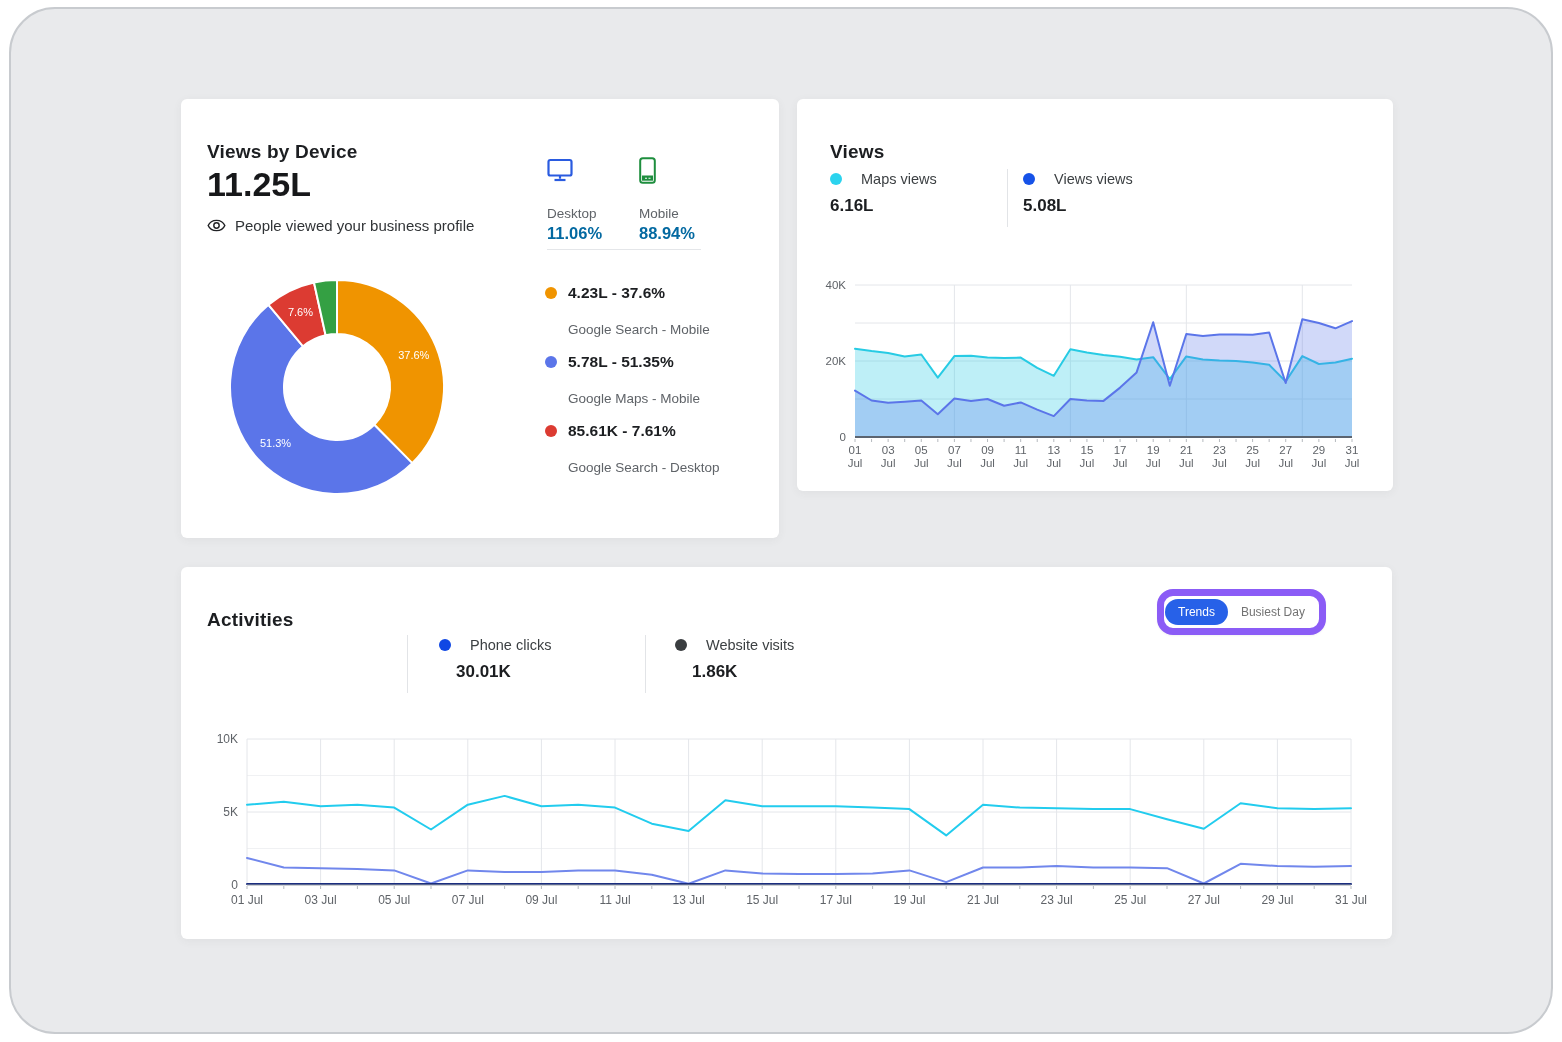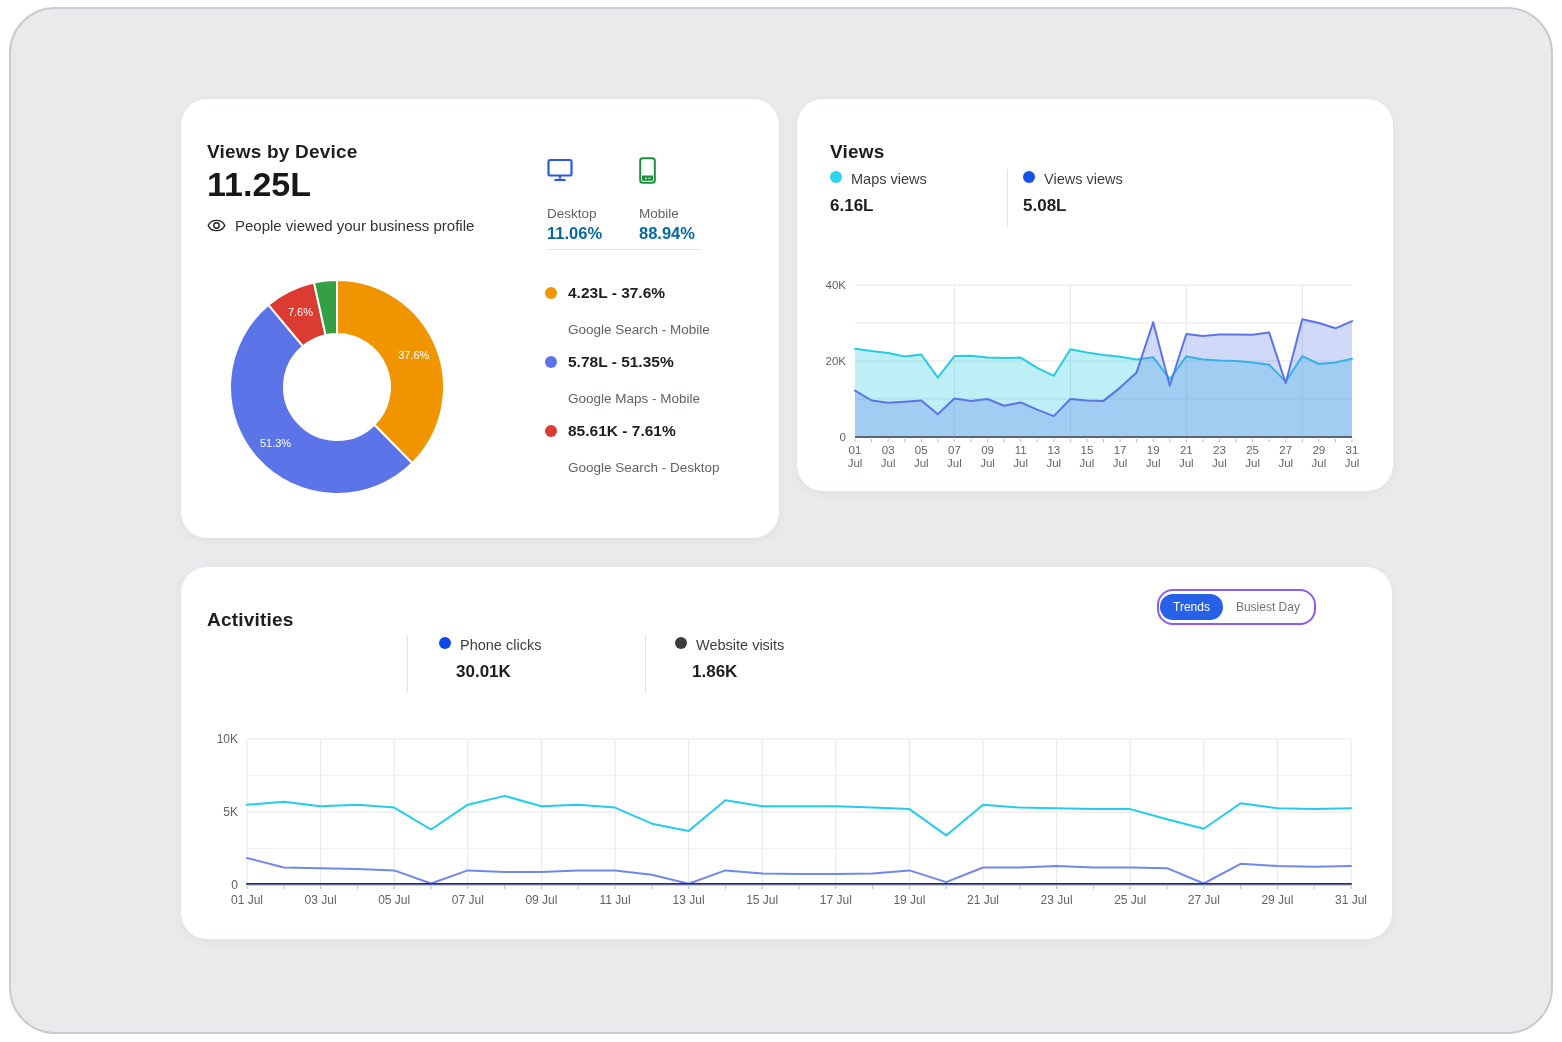--- a/index.html
+++ b/index.html
@@ -1,19 +1,19 @@
 <!DOCTYPE html>
 <html><head>
 <meta charset="utf-8">
 <style>
   html,body{margin:0;padding:0;background:#ffffff;}
   body{font-family:"Liberation Sans","DejaVu Sans",sans-serif;color:#202124;}
   .stage{position:relative;width:1562px;height:1042px;background:#ffffff;overflow:hidden;}
   .panel{position:absolute;left:9px;top:7px;width:1540px;height:1023px;background:#E9EAEC;border:2px solid #C8CBCF;border-radius:46px;}
-  .card{position:absolute;background:#ffffff;border-radius:26px;box-shadow:0 2px 10px rgba(60,64,67,0.06);}
+  .card{position:absolute;background:#ffffff;border-radius:6px;box-shadow:0 2px 10px rgba(60,64,67,0.06);}
   #card-device{left:181px;top:99px;width:598px;height:439px;}
   #card-views{left:797px;top:99px;width:596px;height:392px;}
   #card-activities{left:181px;top:567px;width:1211px;height:372px;}
   .card-title{position:absolute;left:26px;top:26px;font-size:19px;font-weight:700;color:#1c1e21;letter-spacing:.2px;}
   #card-views .card-title{left:33px;}
   .big-number{position:absolute;left:26px;top:66px;font-size:34px;font-weight:700;color:#17181a;}
   .subtitle-row{position:absolute;left:26px;top:117px;display:flex;align-items:center;gap:9px;font-size:15px;color:#303336;}
   .subtitle-row svg{display:block;}
   .device-stats{position:absolute;left:366px;top:58px;width:156px;}
   .device-col{position:absolute;top:0;width:90px;}
@@ -22,29 +22,29 @@
   .device-label{margin-top:21px;font-size:13.5px;color:#5F6368;}
   .device-value{margin-top:3px;font-size:16.5px;font-weight:700;color:#0369a1;}
   .device-divider{position:absolute;left:0;top:92px;width:154px;height:1px;background:#E4E6E9;}
   #donut-chart{position:absolute;left:36px;top:168px;width:240px;height:240px;}
   .donut-legend{position:absolute;left:364px;top:184px;list-style:none;margin:0;padding:0;}
   .donut-legend li{position:relative;padding-left:23px;margin-bottom:13px;}
   .legend-dot{position:absolute;left:0;top:4px;width:12px;height:12px;border-radius:50%;}
   .dl-value{font-size:15.5px;font-weight:700;color:#1c1e21;line-height:20px;}
   .dl-desc{font-size:13.5px;color:#5F6368;margin-top:18px;line-height:18px;}
   .stat-group{position:absolute;}
-  .sg-top{display:flex;align-items:flex-start;gap:9px;font-size:14.5px;color:#3C4043;}
+  .sg-top{display:flex;align-items:center;gap:19px;font-size:14.5px;color:#3C4043;}
   .sg-dot{width:12px;height:12px;border-radius:50%;flex:none;}
   .sg-value{margin-top:9px;font-size:17px;font-weight:700;color:#1c1e21;}
   .sg-value.indent{margin-left:17px;}
   .v-divider{position:absolute;width:1px;background:#E2E4E7;}
   #views-chart{position:absolute;left:20px;top:170px;width:560px;height:210px;}
   #activities-chart{position:absolute;left:18px;top:158px;width:1180px;height:205px;}
   svg text{font-family:"Liberation Sans","DejaVu Sans",sans-serif;}
-  .toggle{position:absolute;left:976px;top:22px;height:30px;display:flex;align-items:center;background:#ffffff;border:2px solid #8b5cf6;border-radius:16px;padding:1px;box-shadow:0 1px 2px rgba(0,0,0,0.05);}
+  .toggle{position:absolute;left:976px;top:22px;height:30px;display:flex;align-items:center;background:#ffffff;border:7px solid #8b5cf6;border-radius:16px;padding:1px;box-shadow:0 1px 2px rgba(0,0,0,0.05);}
   .toggle-btn{border:none;background:transparent;height:26px;padding:0 13px;border-radius:14px;font-size:12px;color:#737373;font-family:inherit;cursor:pointer;}
   .toggle-btn.active{color:#ffffff;}
 </style>
 </head>
 <body>
 
 <div class="stage">
   <div class="panel"></div>
 
   <section class="card" id="card-device">

